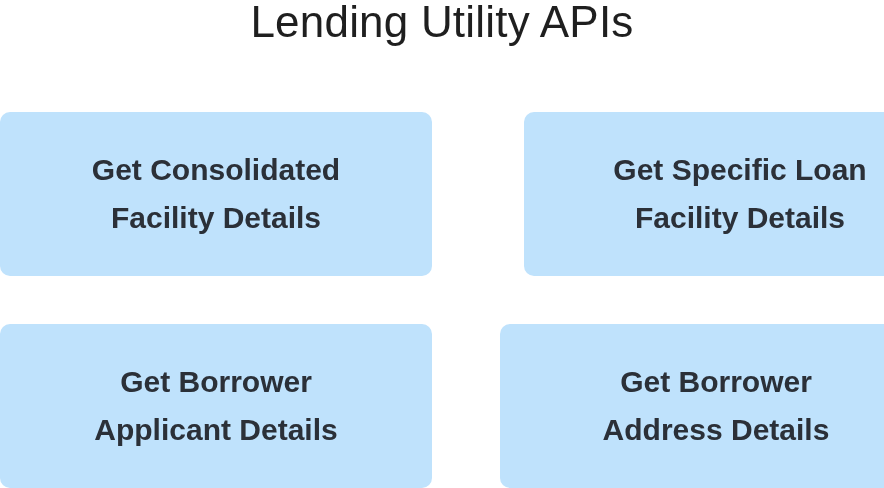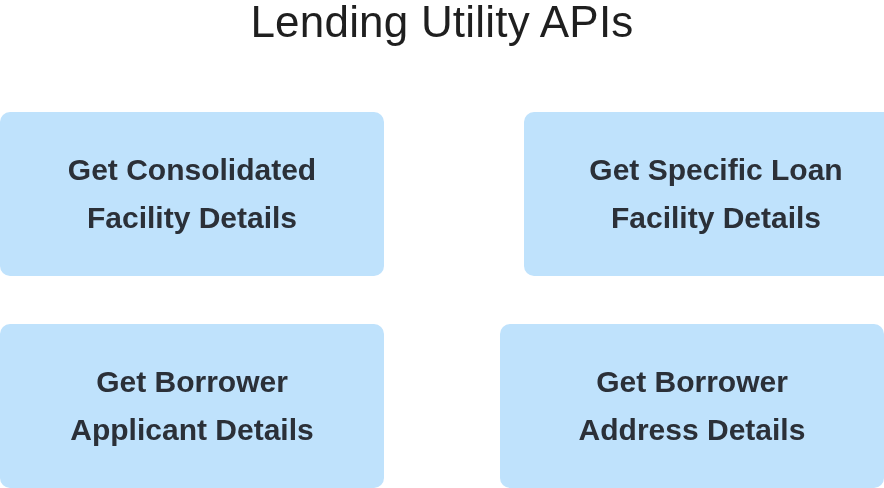--- a/index.html
+++ b/index.html
@@ -1,20 +1,20 @@
 <!DOCTYPE html>
 <html><head>
 <meta charset="utf-8">
 <style>
   html, body { margin: 0; padding: 0; background: #ffffff; }
   body { width: 884px; height: 488px; position: relative; overflow: hidden;
          font-family: "Liberation Sans", "DejaVu Sans", sans-serif; }
   .title { position: absolute; left: 0; right: 0; top: -4px; text-align: center;
            font-size: 44px; font-weight: 500; color: #1f1f1f; letter-spacing: 0.2px; line-height: 52px; }
-  .card { position: absolute; width: 384px; height: 164px; background: #bfe2fc;
+  .card { position: absolute; width: 432px; height: 164px; background: #bfe2fc;
           border-radius: 10px; display: flex; align-items: center; justify-content: center;
           text-align: center; cursor: pointer; }
   .card span { font-size: 30px; font-weight: 600; color: #2b3038; line-height: 48px; white-space: pre-line; }
   #c0 { left: 0; top: 112px; }
   #c1 { left: 500px; top: 112px; margin-left: 24px; }
   #c2 { left: 0; top: 324px; }
   #c3 { left: 500px; top: 324px; }
 </style>
 </head>
 <body>

